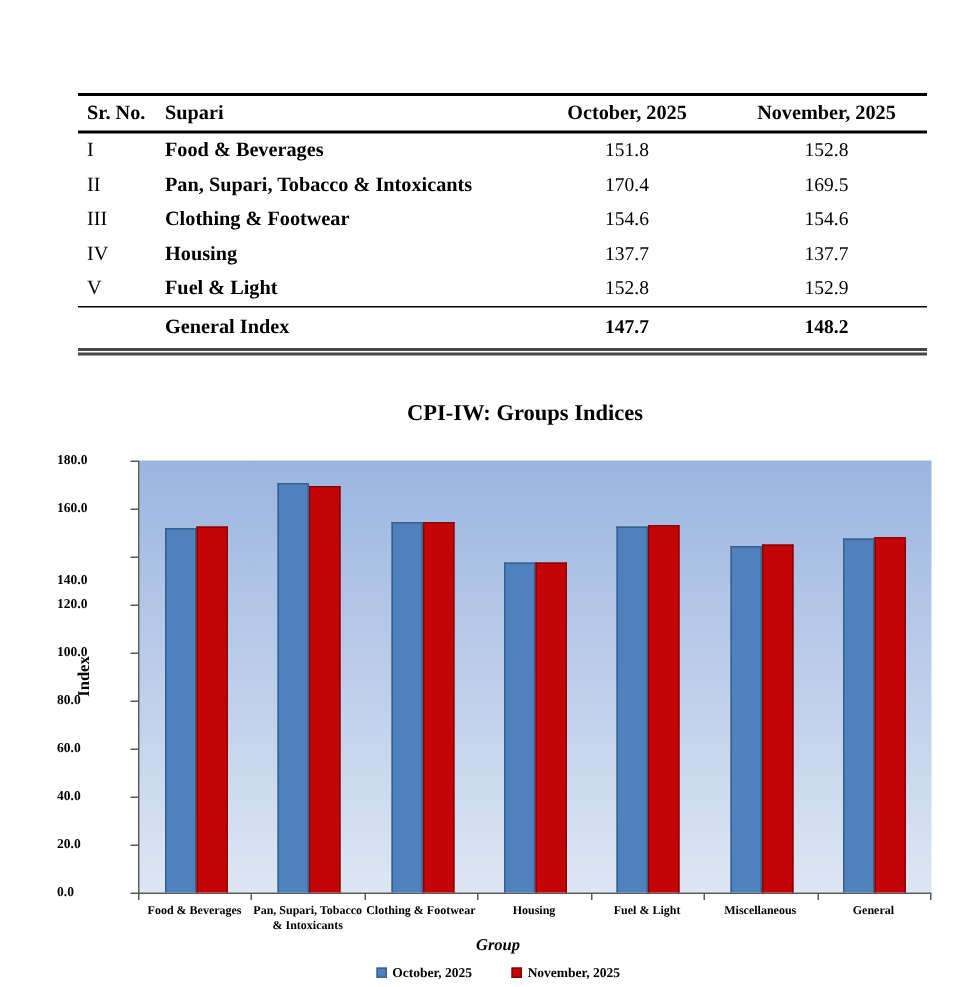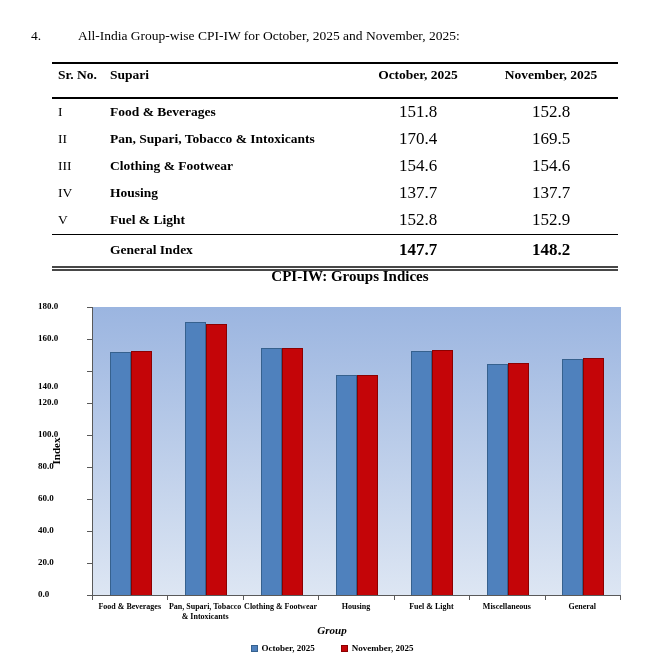--- a/index.html
+++ b/index.html
@@ -8,25 +8,25 @@
     position:relative; width:648px; height:658px; background:#ffffff;
     font-family:"Liberation Serif","DejaVu Serif",serif; color:#000; overflow:hidden;
   }
 
   
   .heading { position:absolute; top:28px; left:31px; font-size:13.5px; }
   .h-num { display:inline-block; width:47px; }
 
   
   .cpi-table { position:absolute; left:52px; top:62px; width:566px; border-collapse:collapse; border-top:2px solid #000; }
-  .cpi-table th { font-size:13.5px; font-weight:bold; padding:3px 0 14px; border-bottom:2px solid #000; }
+  .cpi-table th { font-size:13.5px; font-weight:bold; padding:3px 0 4px; border-bottom:2px solid #000; }
   th.c-sr  { text-align:left; padding-left:6px; }
   th.c-grp { text-align:left; }
   th.c-num { text-align:center; }
-  .cpi-table td { padding:3px 0 4px; font-size:17px; }
+  .cpi-table td { padding:3px 0 4px; font-size:13px; }
   td.sr  { padding-left:6px; font-size:13.5px; }
   td.grp { font-weight:bold; font-size:13.5px; }
   td.num { text-align:center; }
   tr.total td { font-weight:bold; border-top:1.5px solid #000; border-bottom:5px double #474747; padding:5px 0 6px; }
 
   
   .chart { position:absolute; left:0; top:255px; width:648px; height:403px; }
   .chart-title { position:absolute; left:92px; top:13px; width:516px; text-align:center; font-weight:bold; font-size:15px; }
   .plot { position:absolute; left:92px; top:52px; width:528px; height:288px;
           border-left:1px solid #595959; border-bottom:1px solid #595959; }
@@ -42,23 +42,20 @@
   .x-title { position:absolute; left:92px; top:369px; width:480px; text-align:center; font-weight:bold; font-size:11px;font-style:italic; }
   .legend  { position:absolute; left:92px; top:388px; width:480px; display:flex; justify-content:center; gap:26px; }
   .legend-item { display:flex; align-items:center; gap:4px; font-size:9px; font-weight:bold; }
   .swatch  { width:7px; height:7px; box-sizing:border-box; }
 </style>
 </head>
 <body>
 
 <div class="page">
 
-  <div class="heading">
-    <span class="h-num">4.</span><span class="h-text">All-India Group-wise CPI-IW for October, 2025 and November, 2025:</span>
-  </div>
 
   <table class="cpi-table">
     <colgroup>
       <col style="width:58px">
         <col style="width:242px">
         <col style="width:132px">
         <col style="width:134px">
     </colgroup>
     <thead>
       <tr>

